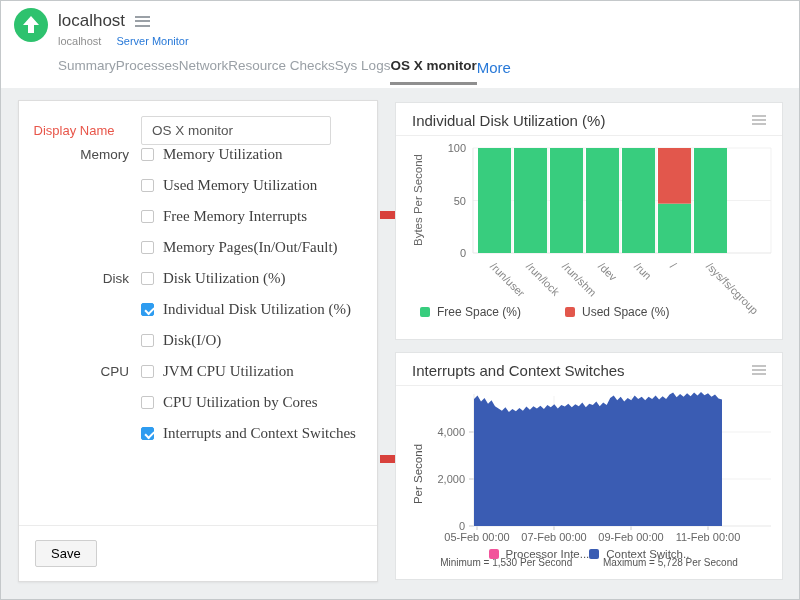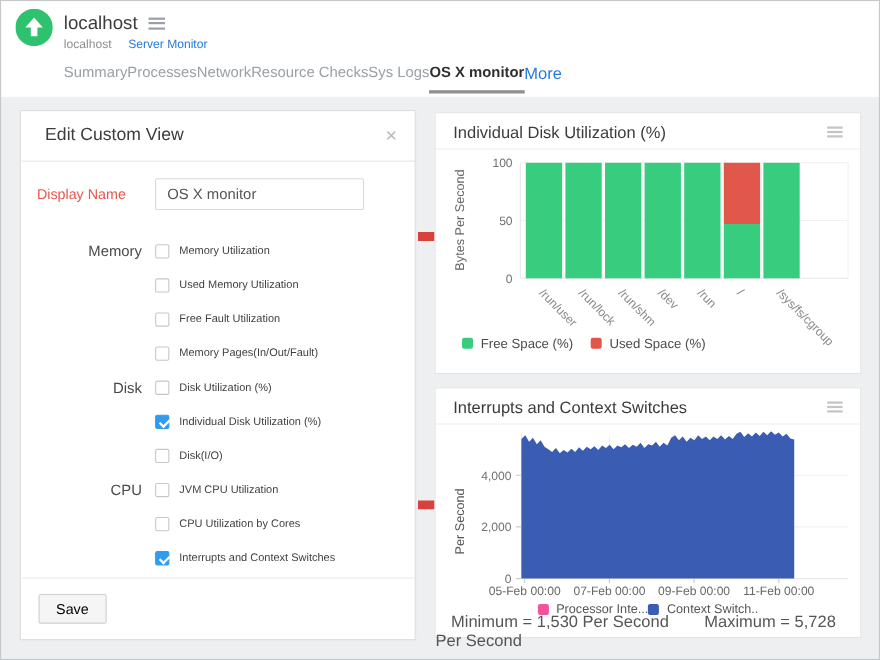--- a/index.html
+++ b/index.html
@@ -32,52 +32,52 @@
   
   .dialog { position:absolute; left:18px; top:12px; width:360px; height:482px;
             background:#fff; border:1px solid #ddd; box-shadow:0 1px 2px rgba(0,0,0,.06); }
   .dialog-head { height:46px; border-bottom:1px solid #e7e7e7; position:relative; }
   .dialog-title { position:absolute; left:22px; top:13px; font-size:16px; color:#3b3b3b; font-weight:500; }
   .close-icon { position:absolute; right:16px; top:12px; font-size:18px; color:#b7b7b7; cursor:pointer; }
   .dn-row { display:flex; align-items:center; margin-top:14px; height:30px; }
   .dn-label { width:122px; text-align:center; padding-right:12px; font-size:13px; color:#e8564a; }
   .dn-input { width:190px; height:29px; border:1px solid #d9d9d9; border-radius:2px;
               font-size:13.5px; color:#555; padding:0 10px; font-family:"Liberation Sans",sans-serif; }
-  .opt-list { margin-top:28px; }
+  .opt-list { }
   .opt-row { display:flex; align-items:center; height:18px; margin-bottom:13px; }
   .grp-label { width:122px; text-align:right; padding-right:12px; font-size:13.5px; color:#4a4a4a; }
   .cbx { width:13px; height:13px; border:1px solid #c7c7c7; border-radius:2px; background:#fff;
          margin-right:9px; cursor:pointer; position:relative; flex:0 0 auto; }
   .cbx.checked { background:#2e9cf0; border-color:#2e9cf0; }
   .cbx.checked::after { content:""; position:absolute; left:2.5px; top:3px; width:7px; height:3.5px;
          border-left:2px solid #fff; border-bottom:2px solid #fff; transform:rotate(-45deg); }
-  .opt-label { font-size:10px; color:#3f3f3f; }
+  .opt-label { font-size:15px; color:#3f3f3f;font-family:Liberation Serif, serif; }
   .dialog-foot { position:absolute; left:0; bottom:0; width:100%; height:56px; border-top:1px solid #ebebeb; }
   .save-btn { position:absolute; left:16px; top:14px; padding:5px 15px; font-size:13px; color:#000000;
               background:#f5f5f5; border:1px solid #cfcfcf; border-radius:2px; cursor:pointer;
               font-family:"Liberation Sans",sans-serif; }
 
   
   .arrow { position:absolute; width:28px; height:20px; }
   .arrow-1 { left:380px; top:117px; }
   .arrow-2 { left:380px; top:361px; }
 
   
   .panel { position:absolute; background:#fff; border:1px solid #e2e4e5; }
   .panel-1 { left:395px; top:14px; width:388px; height:238px; }
   .panel-2 { left:395px; top:264px; width:388px; height:228px; }
   .panel-head { height:33px; border-bottom:1px solid #eee; position:relative; }
   .panel-title { position:absolute; left:16px; top:9px; font-size:15px; color:#3b3b3b; }
   .chart-menu-icon { position:absolute; right:16px; top:10px; cursor:pointer; }
   .chart-menu-icon i { display:block; width:14px; height:2.5px; background:#c4c4c4; margin:1.5px 0; }
   .chart-svg { display:block; }
-  .legend-1 { position:absolute; left:24px; top:202px; display:flex; gap:16px; }
+  .legend-1 { position:absolute; left:24px; top:202px; display:flex; gap:44px; }
   .legend-item { display:flex; align-items:center; font-size:12px; color:#4a4a4a; }
   .legend-swatch { width:10px; height:10px; border-radius:2px; margin-right:7px; flex:0 0 auto; }
-  .stats-row { position:absolute; left:0; top:192px; width:100%; text-align:left; font-size:15px; color:#555;margin-top:12px; }
+  .stats-row { position:absolute; left:0; top:192px; width:100%; text-align:center; font-size:10px; color:#555;margin-top:12px; }
   .stats-row span { margin:0 14px; }
   .legend-2 { position:absolute; left:0; top:195px; width:100%; display:flex; justify-content:center; }
   .legend-2 .legend-item { font-size:11.5px; color:#555; }
 </style>
 </head>
 <body>
 
 <div class="header">
   <svg class="monitor-icon" viewBox="0 0 34 34">
     <circle cx="17" cy="17" r="17" fill="#2ec26e"></circle>
@@ -103,43 +103,39 @@
       <span class="tab">Resource Checks</span>
       <span class="tab">Sys Logs</span>
       <span class="tab active">OS X monitor</span>
       <span class="more-link" id="more-link">More</span>
   </div>
 </div>
 
 <div class="content">
 
   <div class="dialog">
-    <div class="dialog-head">
-      <span class="dialog-title">Edit Custom View</span>
-      <span class="close-icon">×</span>
-    </div>
     <div class="dn-row">
       <span class="dn-label">Display Name</span>
       <input class="dn-input" type="text" value="OS X monitor" style="">
     </div>
     <div class="opt-list" id="opt-list">
         <div class="opt-row">
           <span class="grp-label">Memory</span>
           <span class="cbx"></span>
           <span class="opt-label">Memory Utilization</span>
         </div>
         <div class="opt-row">
           <span class="grp-label"></span>
           <span class="cbx"></span>
           <span class="opt-label">Used Memory Utilization</span>
         </div>
         <div class="opt-row">
           <span class="grp-label"></span>
           <span class="cbx"></span>
-          <span class="opt-label">Free Fault Utilization</span>
+          <span class="opt-label">Free Memory Interrupts</span>
         </div>
         <div class="opt-row">
           <span class="grp-label"></span>
           <span class="cbx"></span>
           <span class="opt-label">Memory Pages(In/Out/Fault)</span>
         </div>
         <div class="opt-row">
           <span class="grp-label">Disk</span>
           <span class="cbx"></span>
           <span class="opt-label">Disk Utilization (%)</span>

